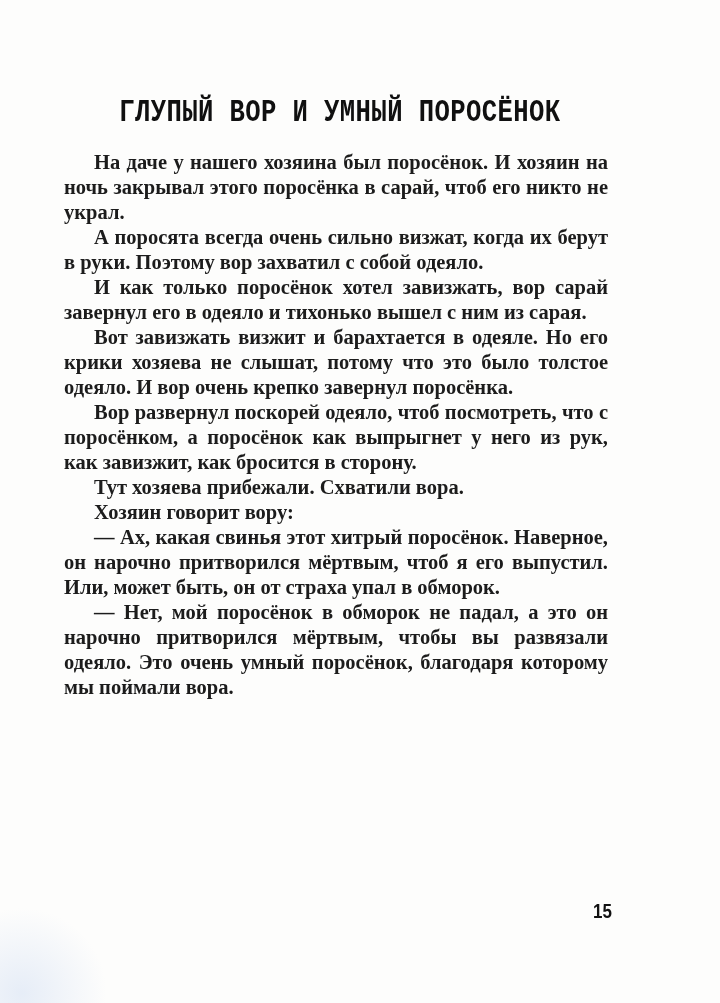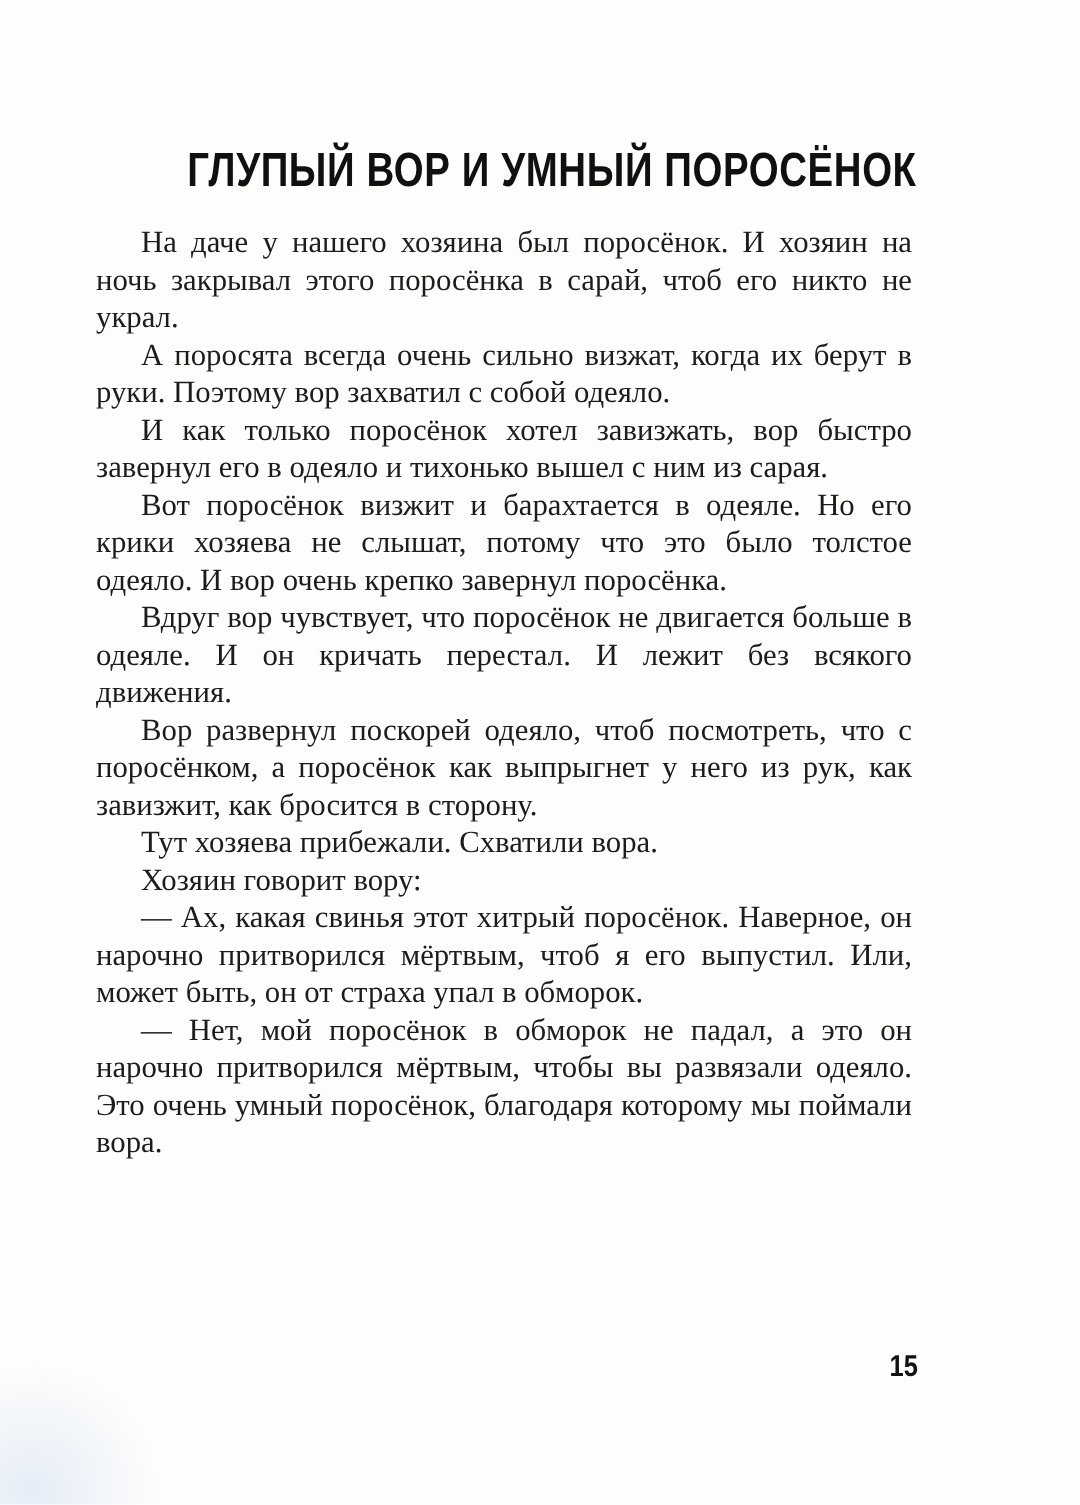--- a/index.html
+++ b/index.html
@@ -20,41 +20,42 @@
   .content {
     position: absolute;
     left: 64px;
     top: 94px;
     width: 544px;
   }
 
   .title {
     margin: 0 0 18px 0;
     text-align: left;
-    font-family: Liberation Sans, sans-serif;
+    font-family: Liberation Mono, monospace;
     font-weight: bold;
     font-size: 32px;
     line-height: 38px;
     color: #101010;
     white-space: nowrap;
   }
   .title .squeeze {
     display: inline-block;
     transform: scaleX(0.80);
     transform-origin: center;
     letter-spacing: 0.5px;
   }
 
   .body p {
     margin: 0;
     text-indent: 30px;
     text-align: justify;
     font-size: 20.5px;
     line-height: 25px;
     hyphens: auto;
+    font-weight: bold;
     -webkit-hyphens: auto;
   }
 
   .page-number {
     position: absolute;
     left: 593px;
     top: 900px;
     font-family: "Liberation Sans", sans-serif;
     font-weight: bold;
     font-size: 20px;
@@ -65,23 +66,22 @@
 </style>
 </head>
 <body>
 
 <div class="page">
   <div class="content">
     <h1 class="title"><span class="squeeze">ГЛУПЫЙ ВОР И УМНЫЙ ПОРОСЁНОК</span></h1>
     <div class="body">
       <p>На даче у нашего хозяина был поросёнок. И хозяин на ночь закрывал этого поросёнка в сарай, чтоб его никто не украл.</p>
       <p>А поросята всегда очень сильно визжат, когда их берут в руки. Поэтому вор захватил с собой одеяло.</p>
-      <p>И как только поросёнок хотел завизжать, вор быстро завернул его в одеяло и тихонько вышел с ним из сарая.</p>
-      <p>Вот поросёнок визжит и барахтается в одеяле. Но его крики хозяева не слышат, потому что это было толстое одеяло. И вор очень крепко завернул поросёнка.</p>
-      <p>Вдруг вор чувствует, что поросёнок не двигается больше в одеяле. И он кричать перестал. И лежит без всякого движения.</p>
+      <p>И как только поросёнок хотел завизжать, вор сарай завернул его в одеяло и тихонько вышел с ним из сарая.</p>
+      <p>Вот завизжать визжит и барахтается в одеяле. Но его крики хозяева не слышат, потому что это было толстое одеяло. И вор очень крепко завернул поросёнка.</p>
       <p>Вор развернул поскорей одеяло, чтоб посмотреть, что с поросёнком, а поросёнок как выпрыгнет у него из рук, как завизжит, как бросится в сторону.</p>
       <p>Тут хозяева прибежали. Схватили вора.</p>
       <p>Хозяин говорит вору:</p>
       <p>— Ах, какая свинья этот хитрый поросёнок. Наверное, он нарочно притворился мёртвым, чтоб я его выпустил. Или, может быть, он от страха упал в обморок.</p>
       <p>— Нет, мой поросёнок в обморок не падал, а это он нарочно притворился мёртвым, чтобы вы развязали одеяло. Это очень умный поросёнок, благодаря которому мы поймали вора.</p>
     </div>
   </div>
   <div class="page-number">15</div>
 </div>
 

